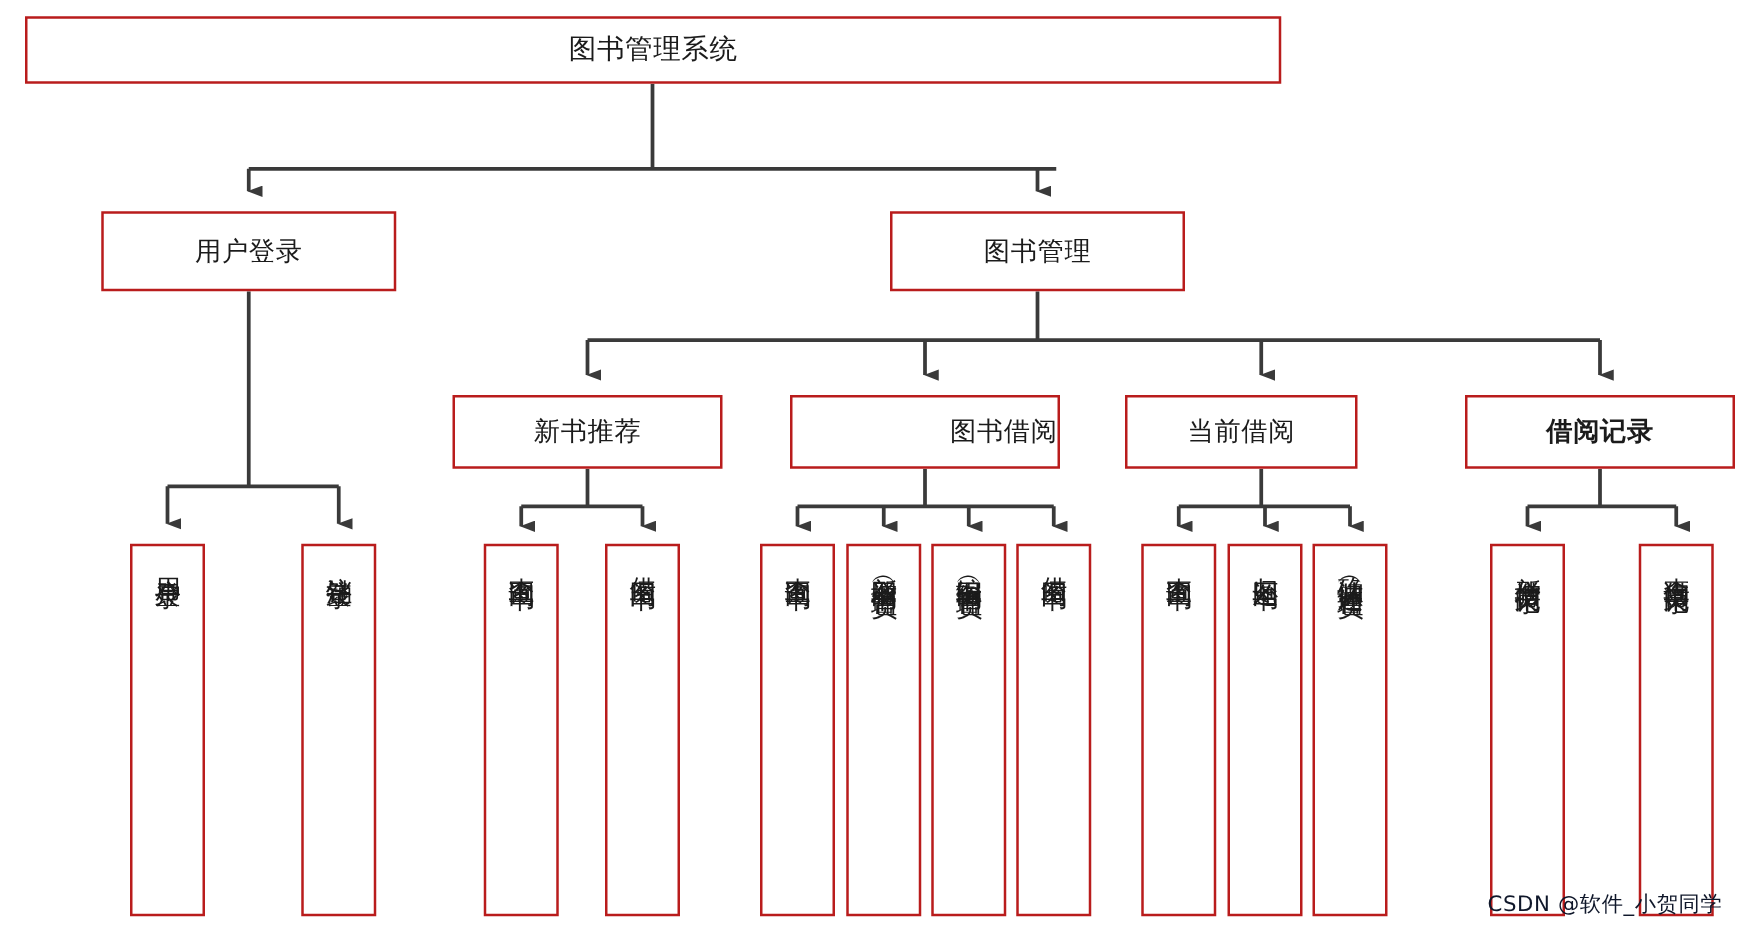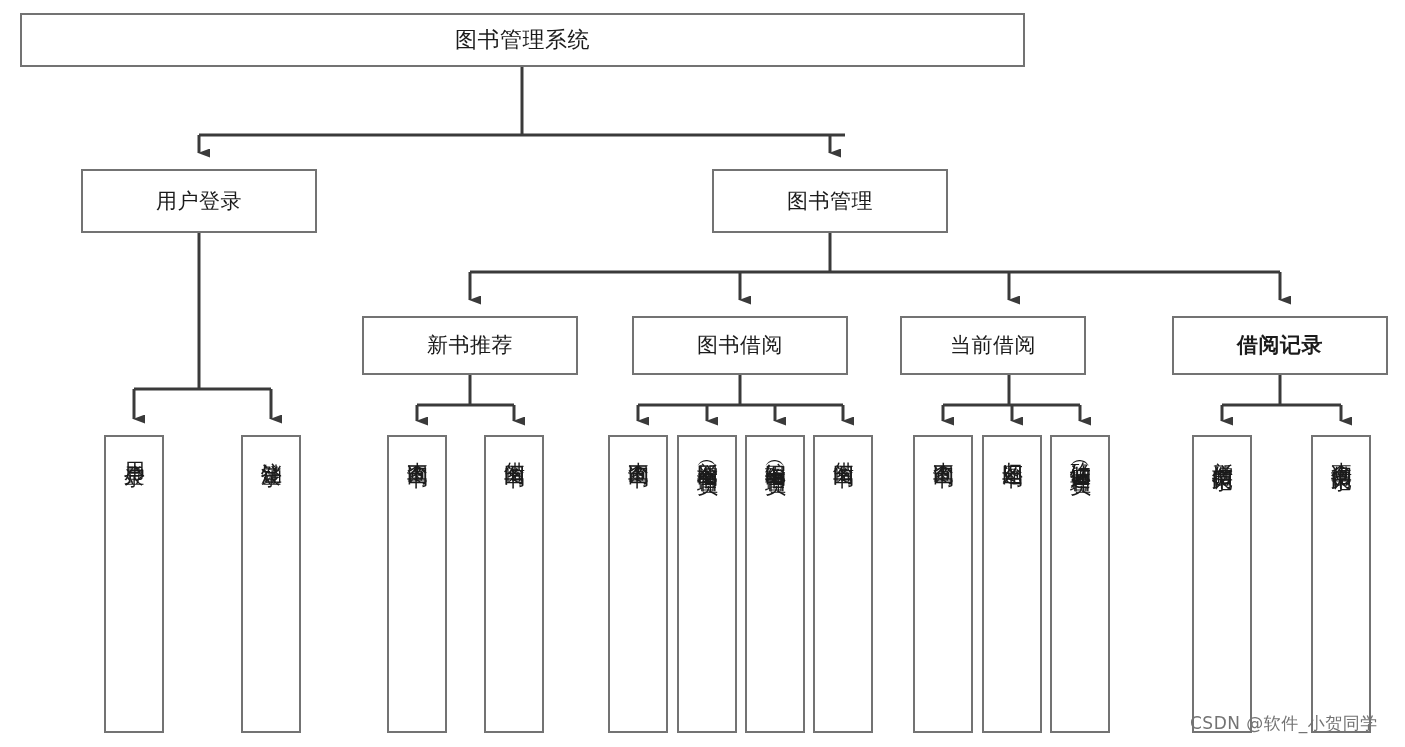--- a/index.html
+++ b/index.html
@@ -22,21 +22,21 @@
     left: 0;
     top: 0;
     width: 1405px;
     height: 747px;
     pointer-events: none;
   }
   .node {
     position: absolute;
     box-sizing: border-box;
     background: #ffffff;
-    border: 2px solid #737373;
+    border: 2px solid #b91c1c;
     display: flex;
     align-items: center;
     justify-content: center;
     color: #1b1b1b;
   }
   .node .lbl {
     display: block;
     text-align: center;
     line-height: 1.08;
     letter-spacing: 0.5px;
@@ -52,21 +52,21 @@
     writing-mode: vertical-rl;
     text-orientation: upright;
     font-size: 21px;
     line-height: 1.18;
     letter-spacing: 2px;
     white-space: nowrap;
   }
   .watermark {
     position: absolute;
     font-size: 17px;
-    color: #737373;
+    color: #0f172a;
     white-space: nowrap;
     letter-spacing: 0.5px;
   }
 </style>
 </head>
 <body>
 
 <div id="canvas">
 
   <svg class="wires" viewBox="0 0 1405 747" xmlns="http://www.w3.org/2000/svg">
@@ -126,21 +126,21 @@
   <div class="node level2" id="n-l2-0" style="left: 81px; top: 169px; width: 236px; height: 64px;">
     <span class="lbl">用户登录</span>
   </div>
   <div class="node level2" id="n-l2-1" style="left: 712px; top: 169px; width: 236px; height: 64px;">
     <span class="lbl">图书管理</span>
   </div>
 
   <div class="node level3" id="n-l3-0" style="left: 362px; top: 316px; width: 216px; height: 59px;">
     <span class="lbl">新书推荐</span>
   </div>
-  <div class="node level3" id="n-l3-1" style="left: 632px; top: 316px; width: 216px; height: 59px;">
+  <div class="node level3" id="n-l3-1" style="left: 632px; top: 316px; width: 216px; height: 59px; justify-content: flex-end;">
     <span class="lbl">图书借阅</span>
   </div>
   <div class="node level3" id="n-l3-2" style="left: 900px; top: 316px; width: 186px; height: 59px;">
     <span class="lbl">当前借阅</span>
   </div>
   <div class="node level3" id="n-l3-3" style="left: 1172px; top: 316px; width: 216px; height: 59px; font-weight: bold;">
     <span class="lbl">借阅记录</span>
   </div>
 
   <div class="node leaf" id="n-lf-0" style="left: 104px; top: 435px; width: 60px; height: 298px;">

